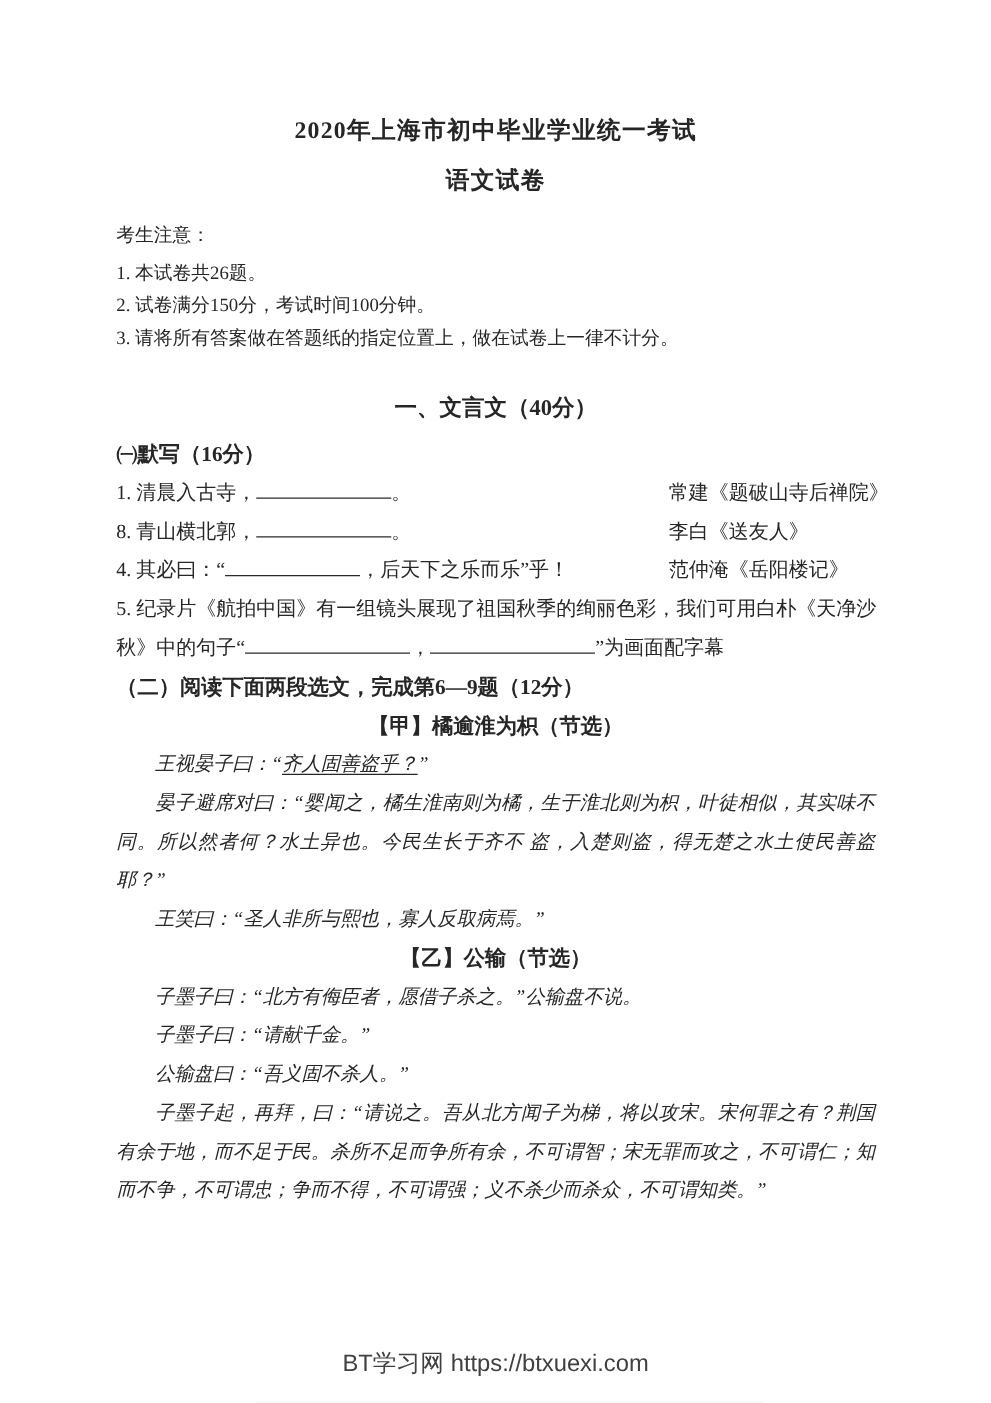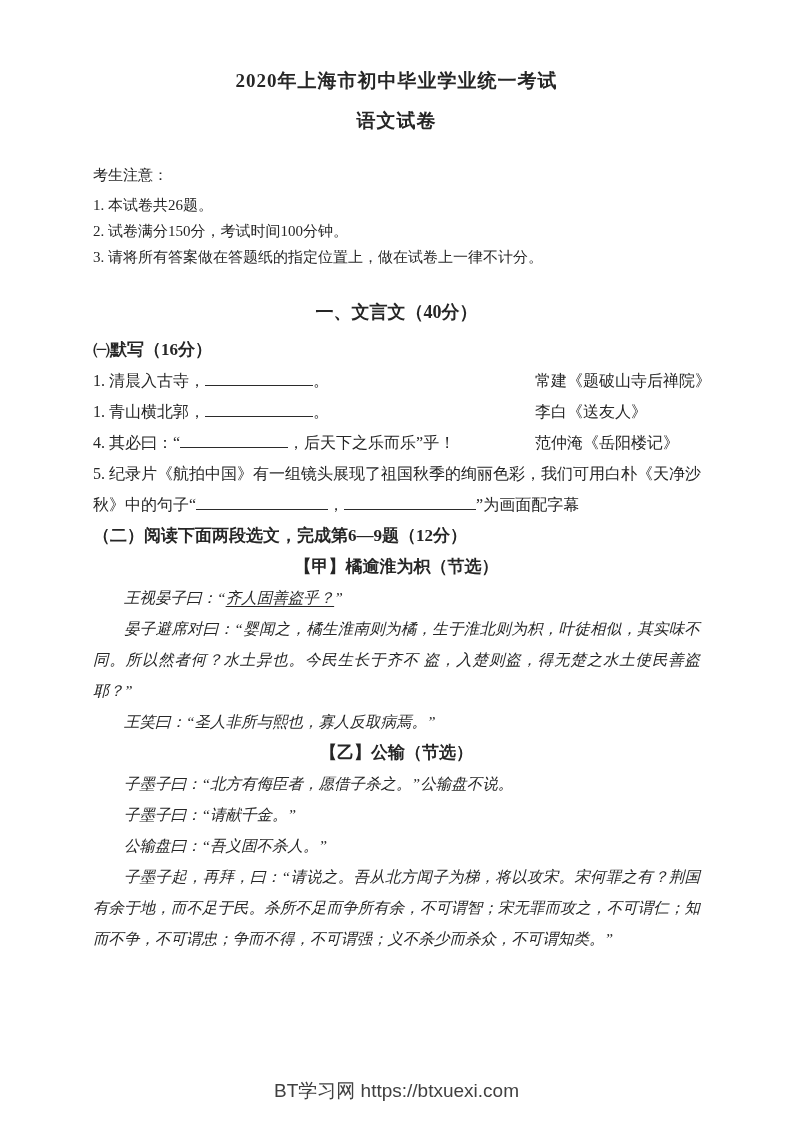--- a/index.html
+++ b/index.html
@@ -7,36 +7,36 @@
   .page {
     position: relative;
     width: 793px;
     height: 1122px;
     margin: 0 auto;
     background: #ffffff;
     color: #262626;
     font-family: "Liberation Serif", "DejaVu Serif", serif;
     overflow: hidden;
   }
-  .content { padding: 70px 93px 0 93px; }
+  .content { padding: 94px 93px 0 93px; }
 
   .doc-title {
     text-align: center;
     font-size: 19px;
     font-weight: bold;
     line-height: 22px;
     margin-bottom: 18px;
     letter-spacing: 1px;
   }
   .doc-subtitle {
     text-align: center;
     font-size: 19px;
     font-weight: bold;
     line-height: 22px;
-    margin-bottom: 32px;
+    margin-bottom: 22px;
     letter-spacing: 1px;
   }
   .notice-heading { font-size: 15px; line-height: 22px; margin-bottom: 6px; }
   .note { font-size: 15px; line-height: 26px; }
 
   .section-heading {
     text-align: center;
     font-weight: bold;
     font-size: 18px;
     line-height: 24px;
@@ -95,21 +95,21 @@
     <div class="section-heading">一、文言文（40分）</div>
 
     <div class="dict-heading">㈠默写（16分）</div>
 
     <div class="dict-row">
       <span>1. 清晨入古寺，</span><span class="blank"></span><span>。</span>
       <span class="source">常建《题破山寺后禅院》</span>
     </div>
 
     <div class="dict-row">
-      <span>1. 青山横北郭，</span><span class="blank"></span><span>。</span>
+      <span>8. 青山横北郭，</span><span class="blank"></span><span>。</span>
       <span class="source">李白《送友人》</span>
     </div>
 
 
     <div class="dict-row">
       <span>4. 其必曰：“</span><span class="blank"></span><span>，后天下之乐而乐”乎！</span>
       <span class="source">范仲淹《岳阳楼记》</span>
     </div>
 
     <div class="dict-row">5. 纪录片《航拍中国》有一组镜头展现了祖国秋季的绚丽色彩，我们可用白朴《天净沙</div>

